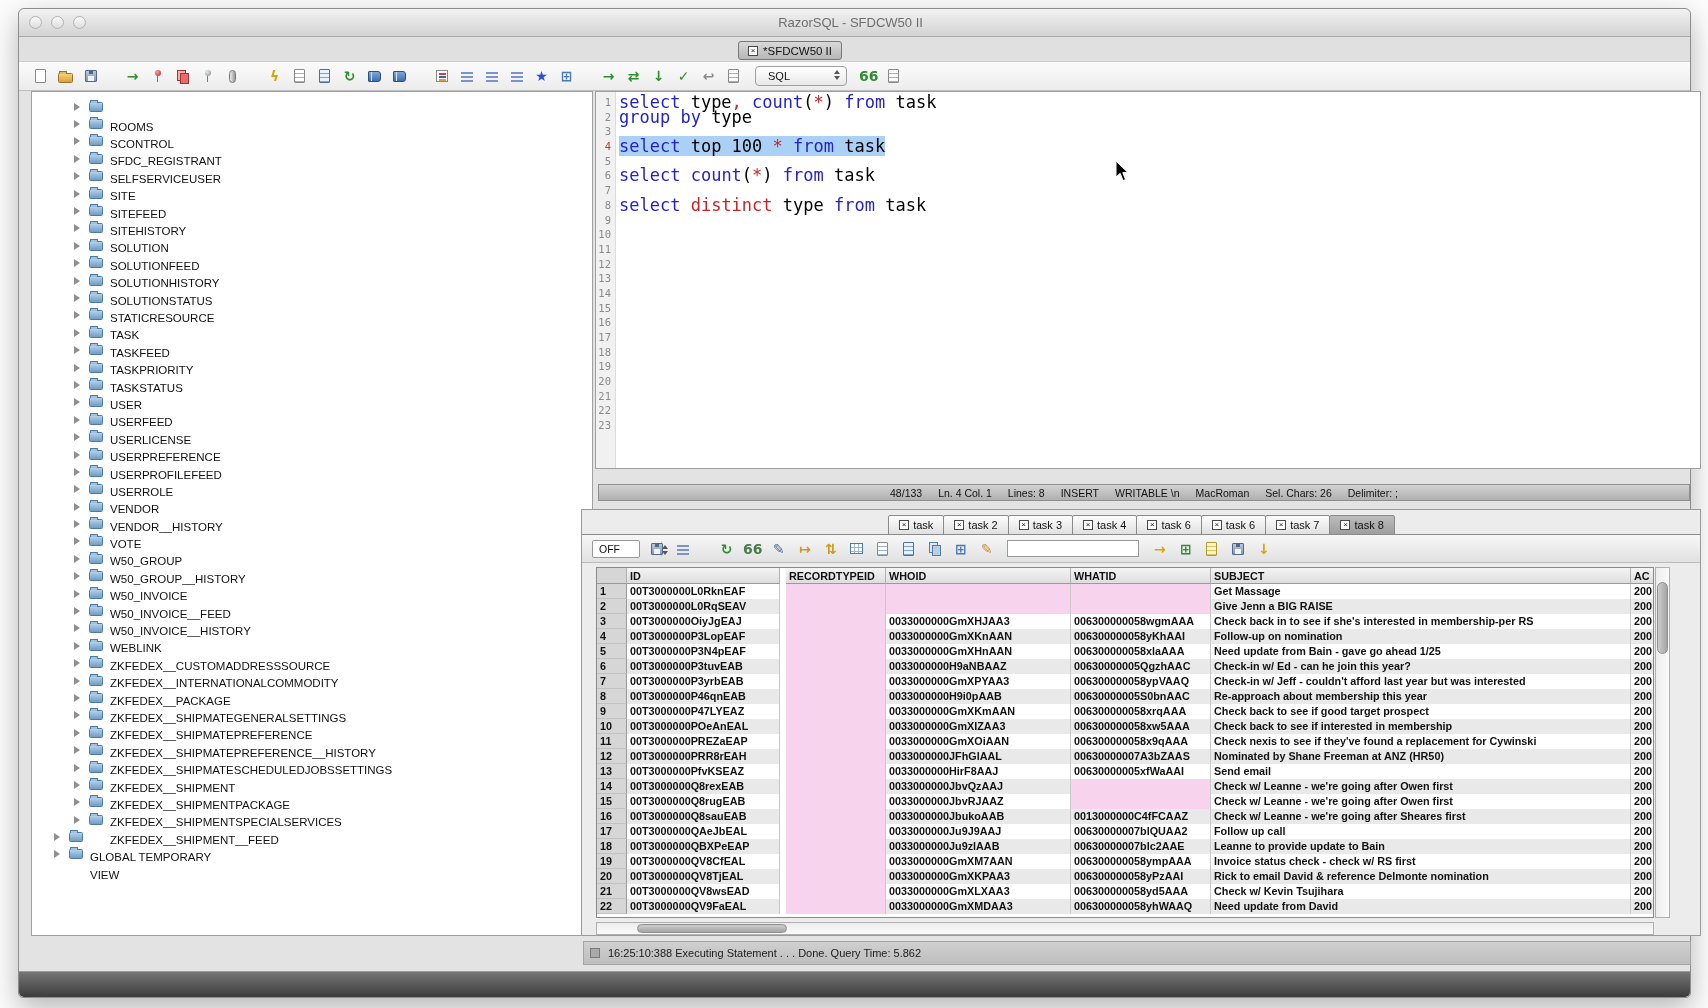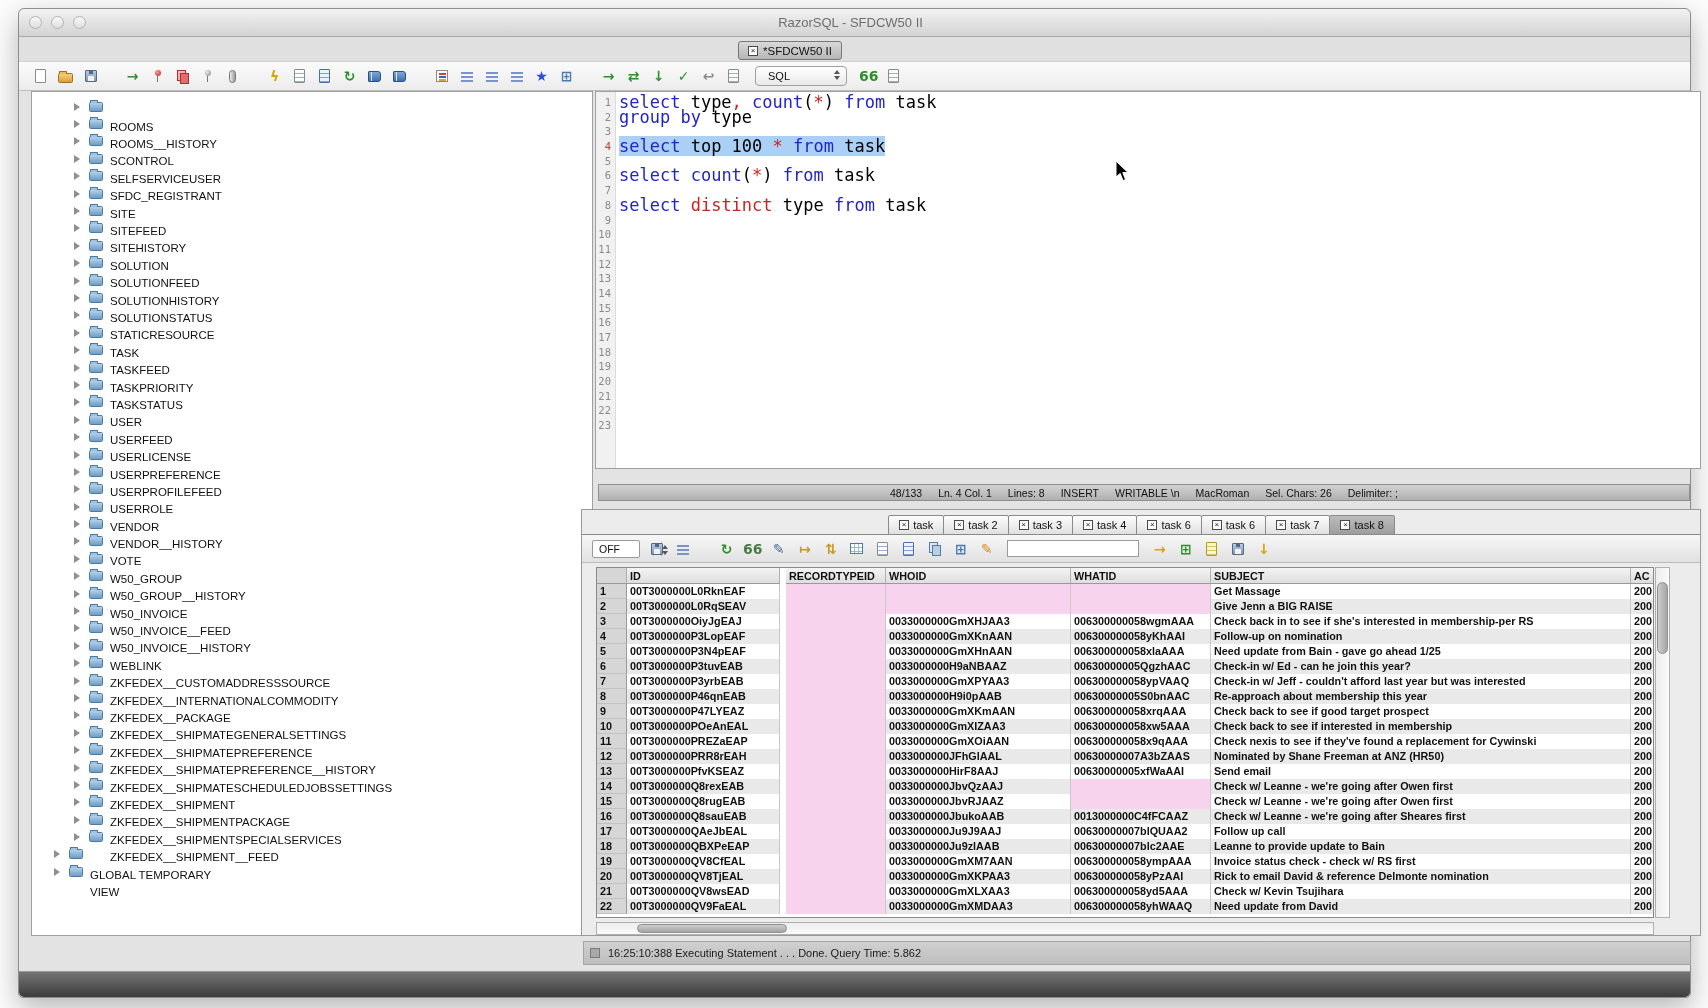--- a/index.html
+++ b/index.html
@@ -289,36 +289,31 @@
     <div class="tree-panel">
       <div id="tree">
           <div class="trow">
             <span class="twisty"></span>
             <span class="tfolder"></span>
             <span class="tlabel">ROOMS</span>
           </div>
           <div class="trow">
             <span class="twisty"></span>
             <span class="tfolder"></span>
-            <span class="tlabel">ROOMS__HISTORY</span>
-          </div>
-          <div class="trow">
-            <span class="twisty"></span>
-            <span class="tfolder"></span>
             <span class="tlabel">SCONTROL</span>
           </div>
           <div class="trow">
             <span class="twisty"></span>
             <span class="tfolder"></span>
+            <span class="tlabel">SFDC_REGISTRANT</span>
+          </div>
+          <div class="trow">
+            <span class="twisty"></span>
+            <span class="tfolder"></span>
             <span class="tlabel">SELFSERVICEUSER</span>
-          </div>
-          <div class="trow">
-            <span class="twisty"></span>
-            <span class="tfolder"></span>
-            <span class="tlabel">SFDC_REGISTRANT</span>
           </div>
           <div class="trow">
             <span class="twisty"></span>
             <span class="tfolder"></span>
             <span class="tlabel">SITE</span>
           </div>
           <div class="trow">
             <span class="twisty"></span>
             <span class="tfolder"></span>
             <span class="tlabel">SITEFEED</span>

